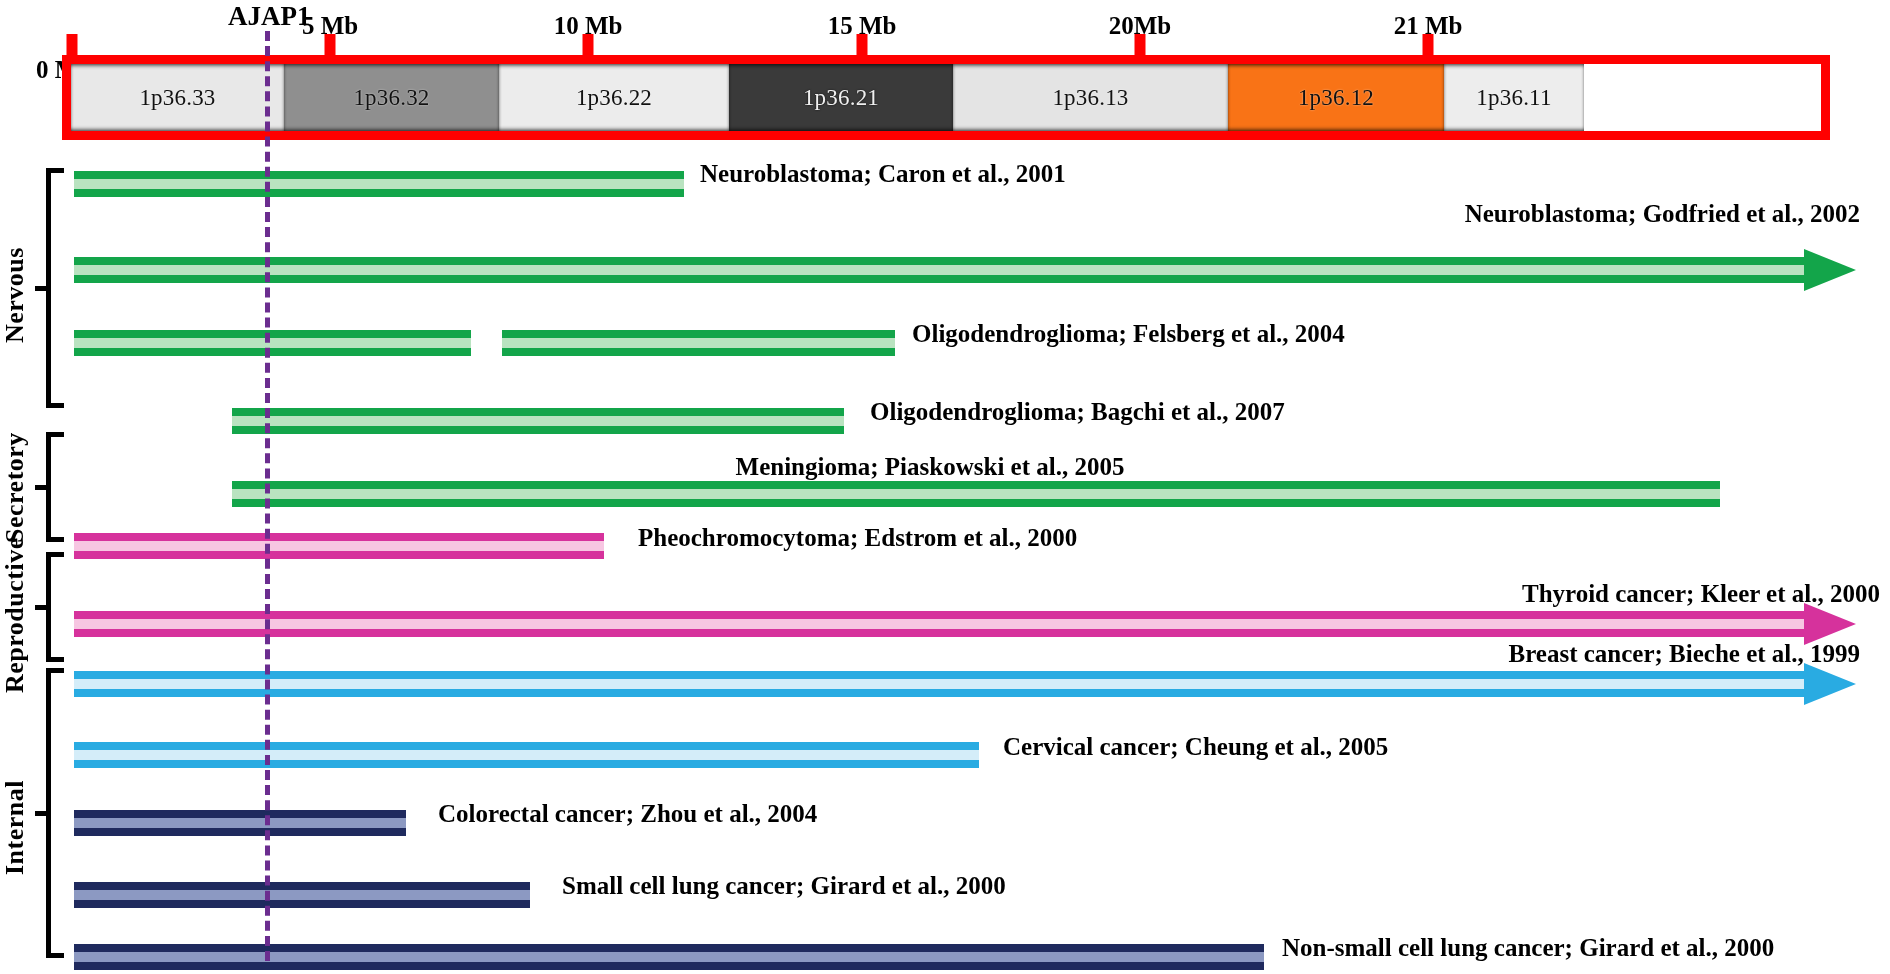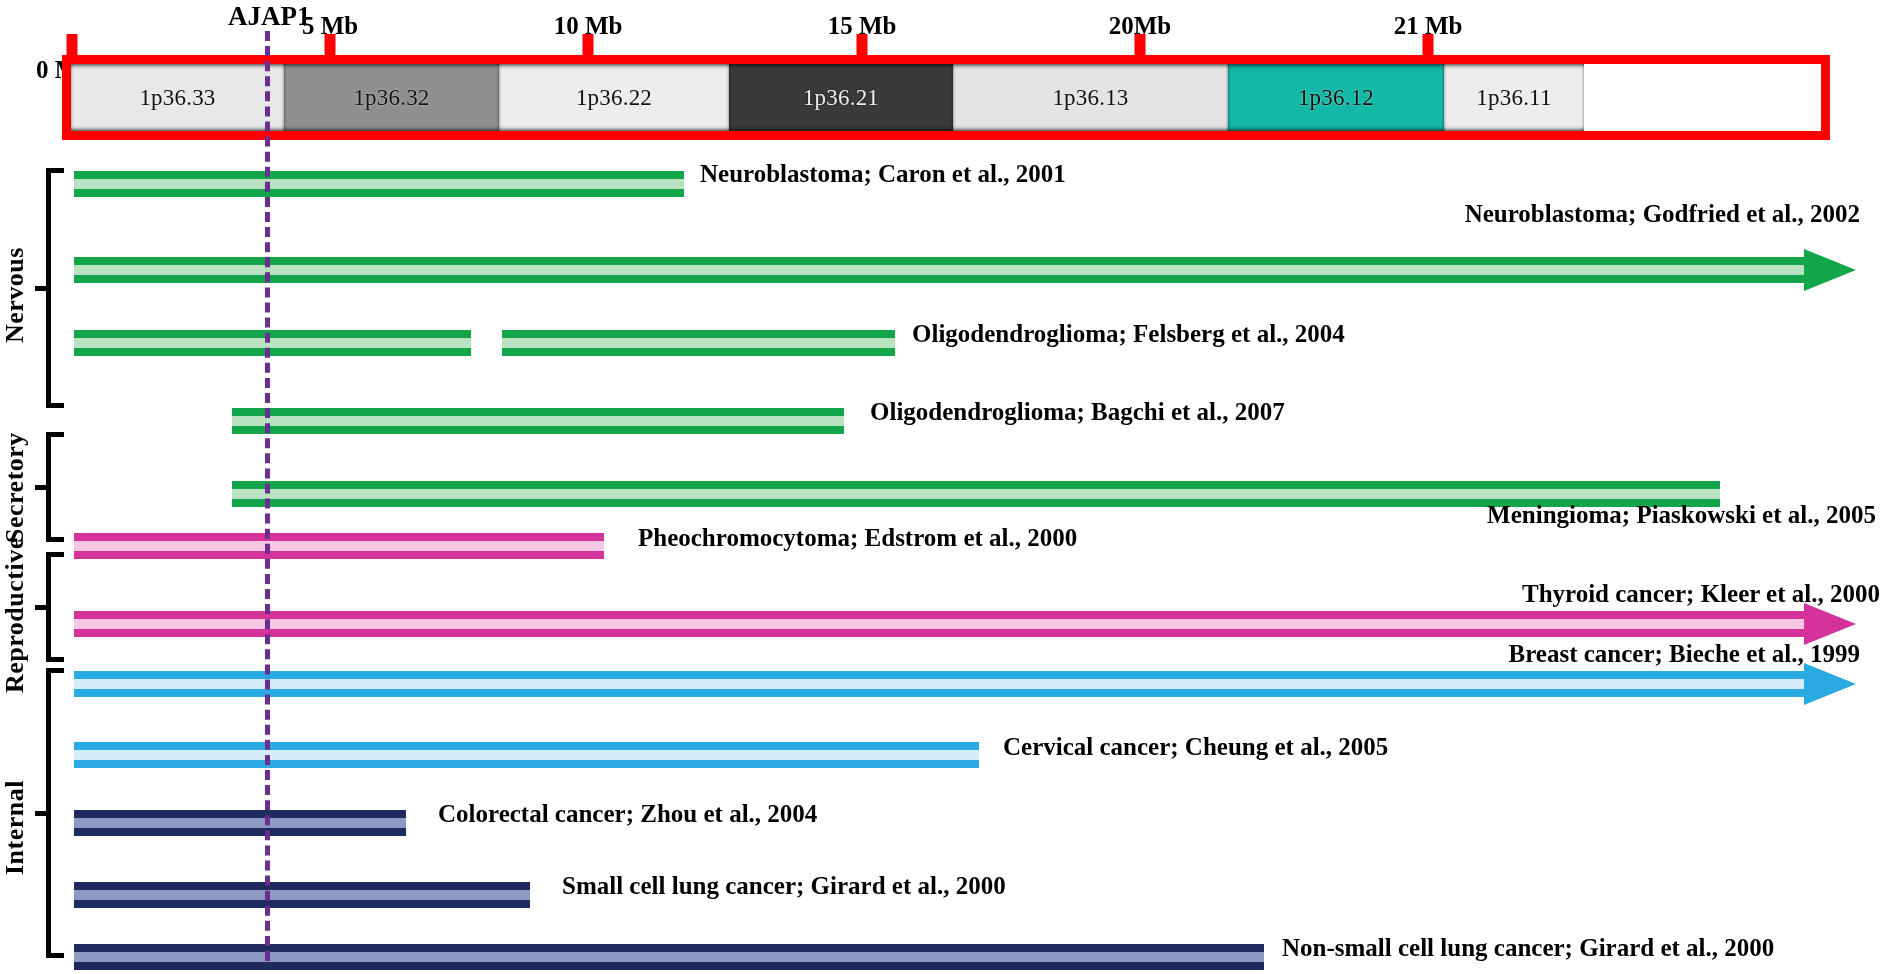--- a/index.html
+++ b/index.html
@@ -84,21 +84,21 @@
       </div>
       <div class="band" style="width: 230px; background: rgb(236, 236, 236);">
         <span>1p36.22</span>
       </div>
       <div class="band dark" style="width: 224px; background: rgb(58, 58, 58);">
         <span>1p36.21</span>
       </div>
       <div class="band" style="width: 275px; background: rgb(228, 228, 228);">
         <span>1p36.13</span>
       </div>
-      <div class="band" style="width: 216px; background: #14b8a6;">
+      <div class="band" style="width: 216px; background: #f97316;">
         <span>1p36.12</span>
       </div>
       <div class="band" style="width: 140px; background: rgb(237, 237, 237);">
         <span>1p36.11</span>
       </div>
     </div>
 </div>
 
 <div id="groups-layer">
     <div class="bracket" style="top: 168px; height: 240px;">
@@ -145,21 +145,21 @@
       <div class="seg" style="left: 232px; width: 612px; background: rgb(19, 165, 74);">
         <div class="mid" style="background: rgb(185, 227, 192);"></div>
       </div>
     </div>
     <div class="row-label" style="top: 398px; left: 870px;">Oligodendroglioma; Bagchi et al., 2007</div>
     <div class="bar" style="top: 481px; left: 0px; width: 1890px; height: 26px;">
       <div class="seg" style="left: 232px; width: 1488px; background: rgb(19, 165, 74);">
         <div class="mid" style="background: rgb(185, 227, 192);"></div>
       </div>
     </div>
-    <div class="row-label" style="top: 453px; left: 16px; width: 1860px; text-align: right; margin-top: 48px;">Meningioma; Piaskowski et al., 2005</div>
+    <div class="row-label" style="top: 453px; left: 0px; width: 1860px; text-align: center;">Meningioma; Piaskowski et al., 2005</div>
     <div class="bar" style="top: 533px; left: 0px; width: 1890px; height: 26px;">
       <div class="seg" style="left: 74px; width: 530px; background: rgb(214, 50, 156);">
         <div class="mid" style="background: rgb(247, 198, 226);"></div>
       </div>
     </div>
     <div class="row-label" style="top: 524px; left: 638px;">Pheochromocytoma; Edstrom et al., 2000</div>
     <div class="bar" style="top: 611px; left: 0px; width: 1890px; height: 26px;">
       <div class="seg" style="left: 74px; width: 1730px; background: rgb(214, 50, 156);">
         <div class="mid" style="background: rgb(247, 198, 226);"></div>
       </div>

